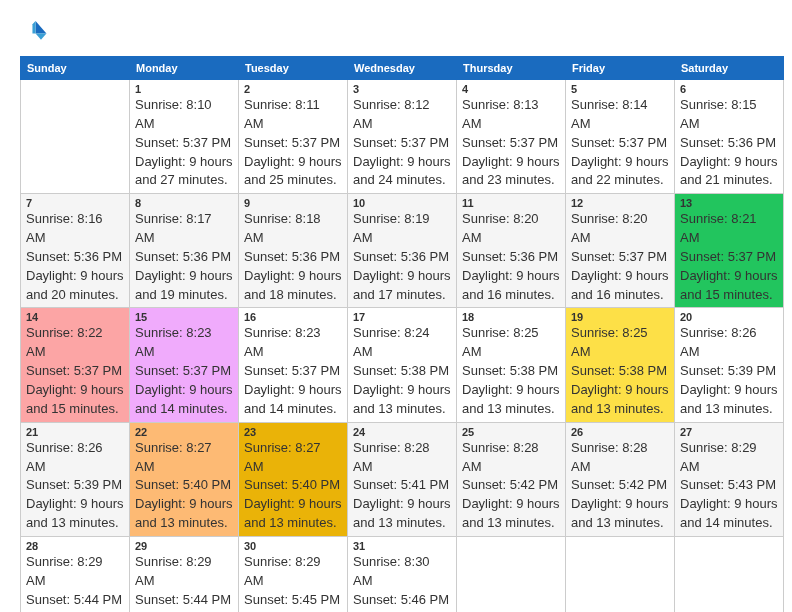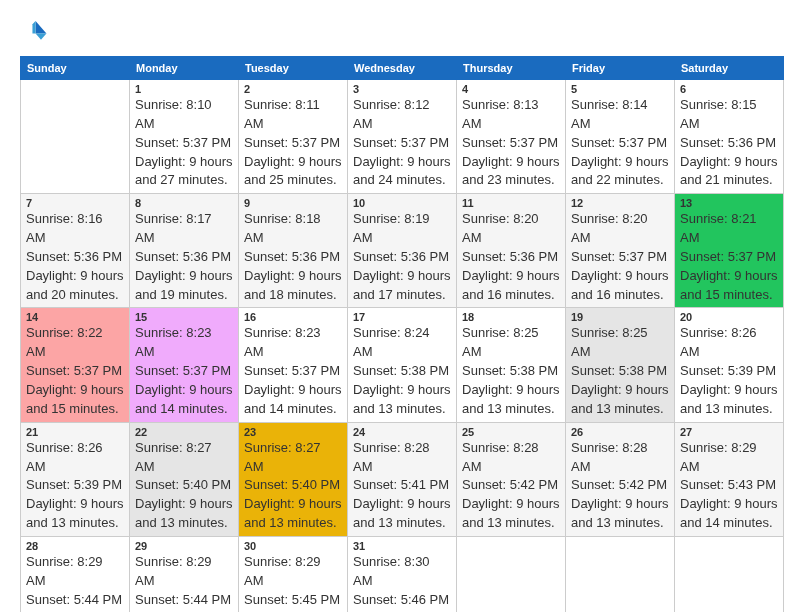--- a/index.html
+++ b/index.html
@@ -214,35 +214,35 @@
             <div class="day-info">Sunrise: 8:23 AM<br>Sunset: 5:37 PM<br>Daylight: 9 hours<br>and 14 minutes.</div>
           </td>
           <td style="background-color: rgb(255, 255, 255);">
             <span class="day-num">17</span>
             <div class="day-info">Sunrise: 8:24 AM<br>Sunset: 5:38 PM<br>Daylight: 9 hours<br>and 13 minutes.</div>
           </td>
           <td style="background-color: rgb(255, 255, 255);">
             <span class="day-num">18</span>
             <div class="day-info">Sunrise: 8:25 AM<br>Sunset: 5:38 PM<br>Daylight: 9 hours<br>and 13 minutes.</div>
           </td>
-          <td style="background-color: #e5e5e5;">
+          <td style="background-color: #fde047;">
             <span class="day-num">19</span>
             <div class="day-info">Sunrise: 8:25 AM<br>Sunset: 5:38 PM<br>Daylight: 9 hours<br>and 13 minutes.</div>
           </td>
           <td style="background-color: rgb(255, 255, 255);">
             <span class="day-num">20</span>
             <div class="day-info">Sunrise: 8:26 AM<br>Sunset: 5:39 PM<br>Daylight: 9 hours<br>and 13 minutes.</div>
           </td>
         </tr>
         <tr>
           <td style="background-color: rgb(245, 245, 245);">
             <span class="day-num">21</span>
             <div class="day-info">Sunrise: 8:26 AM<br>Sunset: 5:39 PM<br>Daylight: 9 hours<br>and 13 minutes.</div>
           </td>
-          <td style="background-color: #e5e5e5;">
+          <td style="background-color: #fdba74;">
             <span class="day-num">22</span>
             <div class="day-info">Sunrise: 8:27 AM<br>Sunset: 5:40 PM<br>Daylight: 9 hours<br>and 13 minutes.</div>
           </td>
           <td style="background-color: #eab308;">
             <span class="day-num">23</span>
             <div class="day-info">Sunrise: 8:27 AM<br>Sunset: 5:40 PM<br>Daylight: 9 hours<br>and 13 minutes.</div>
           </td>
           <td style="background-color: rgb(245, 245, 245);">
             <span class="day-num">24</span>
             <div class="day-info">Sunrise: 8:28 AM<br>Sunset: 5:41 PM<br>Daylight: 9 hours<br>and 13 minutes.</div>

